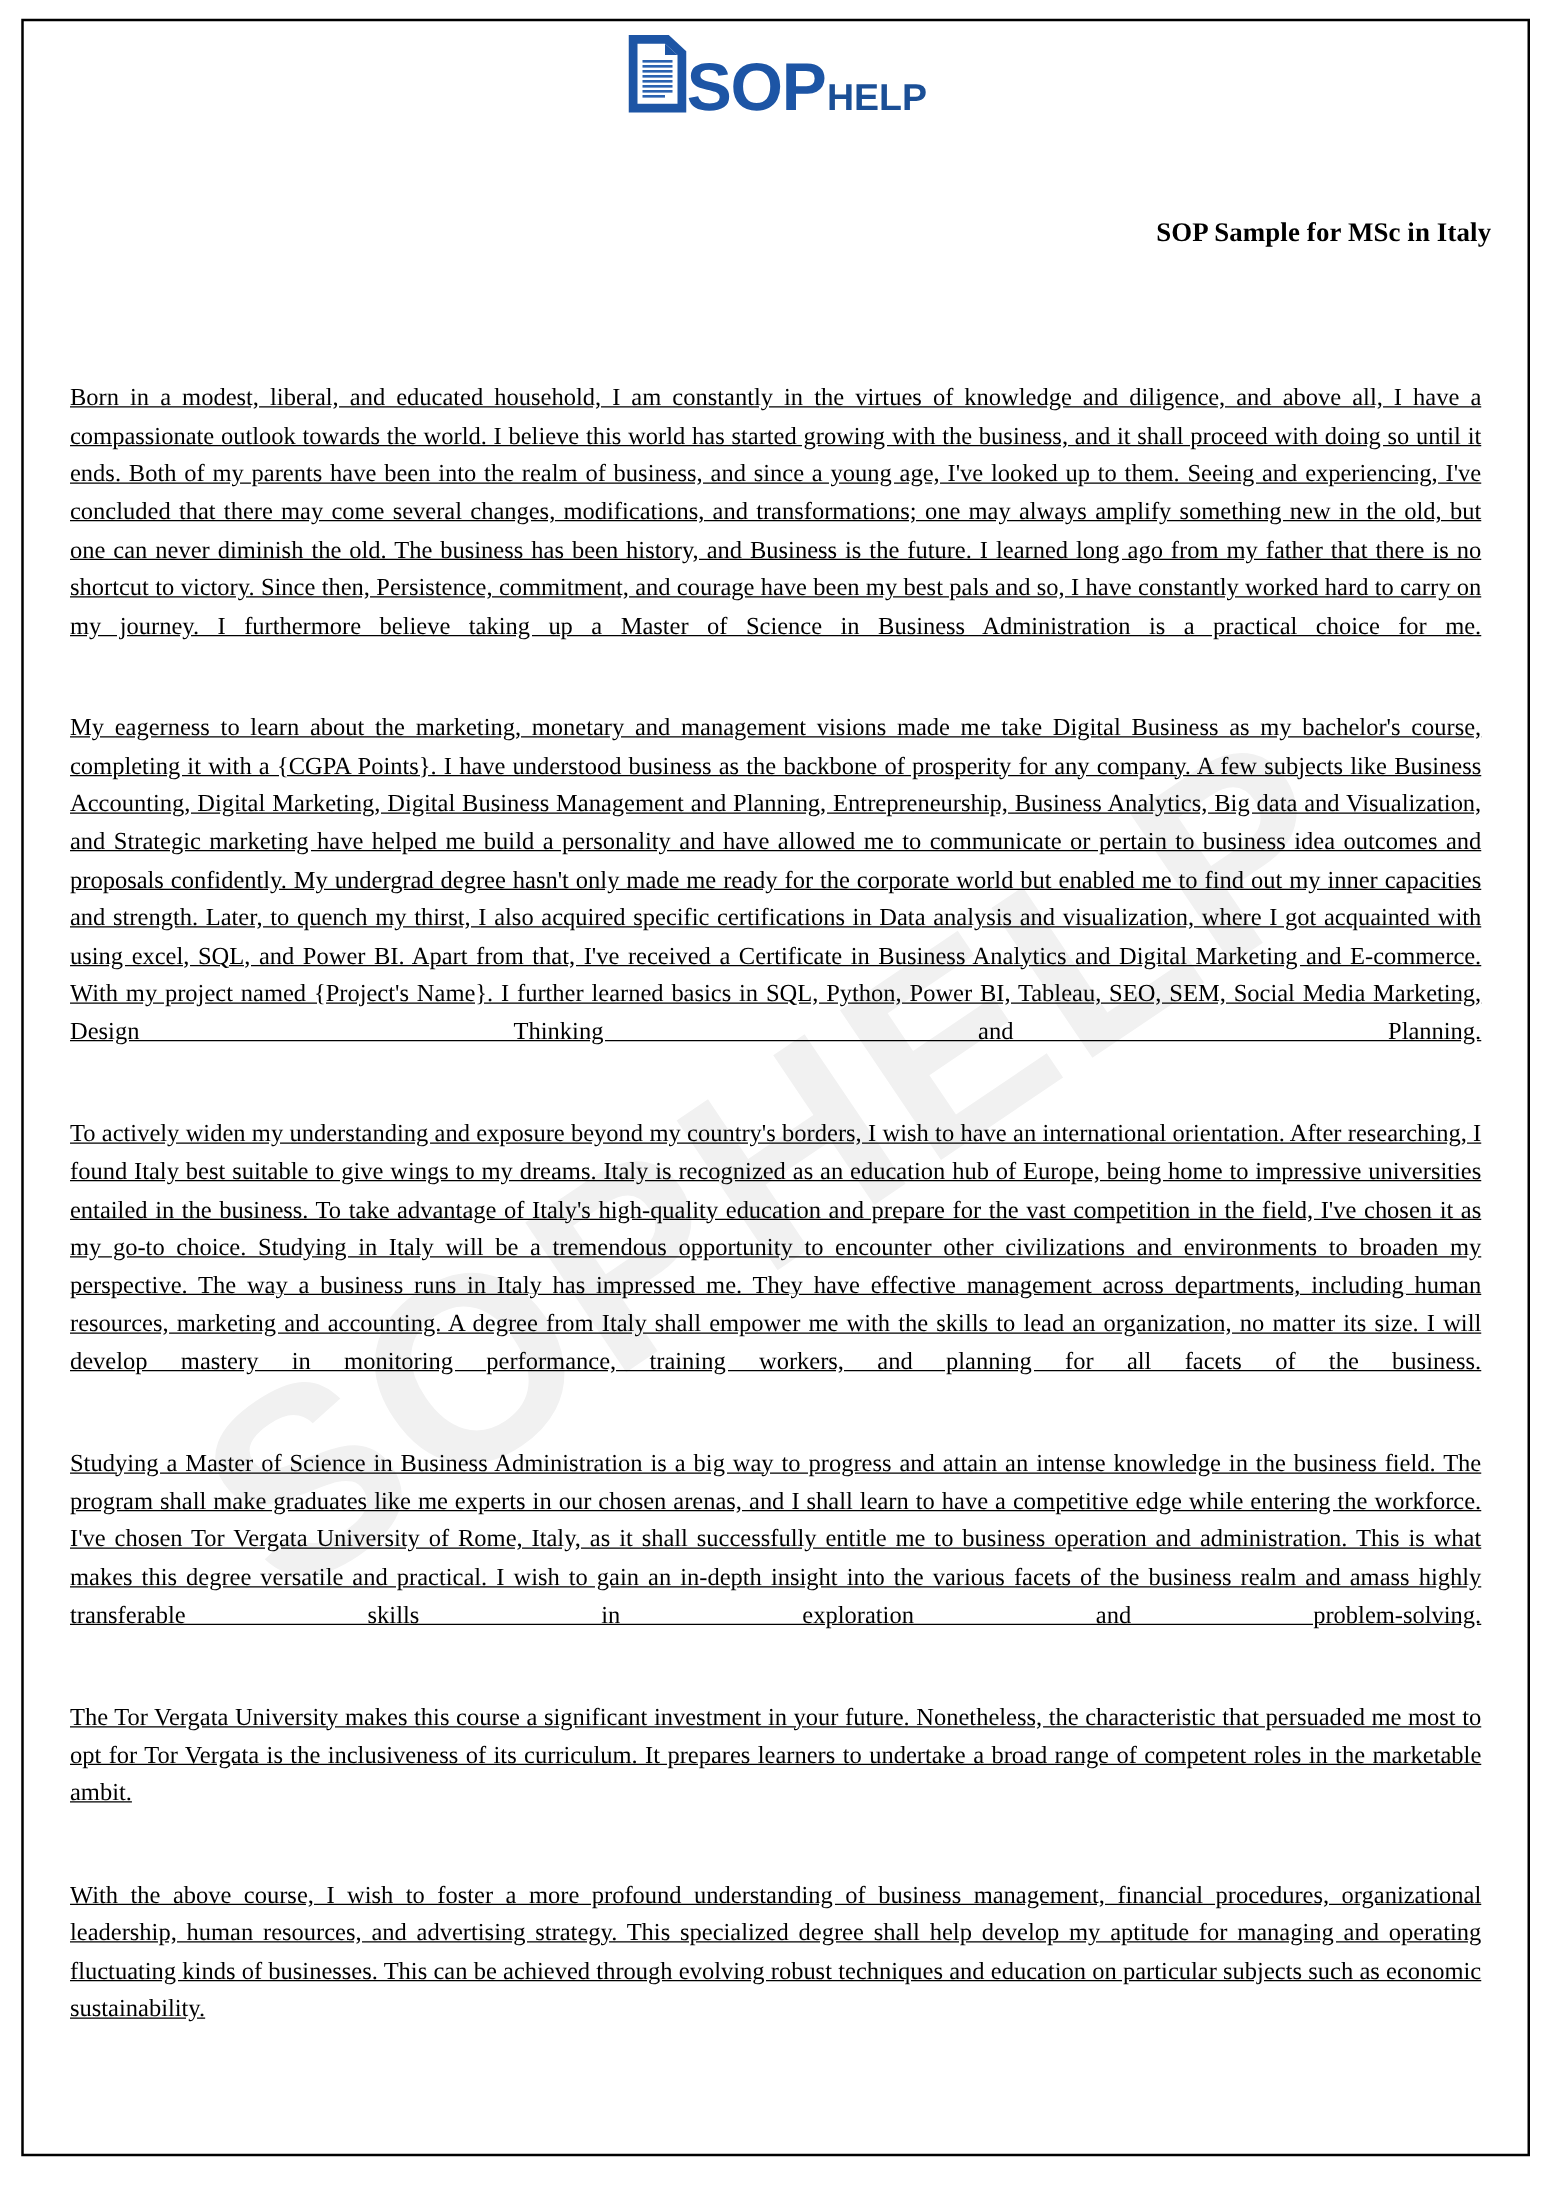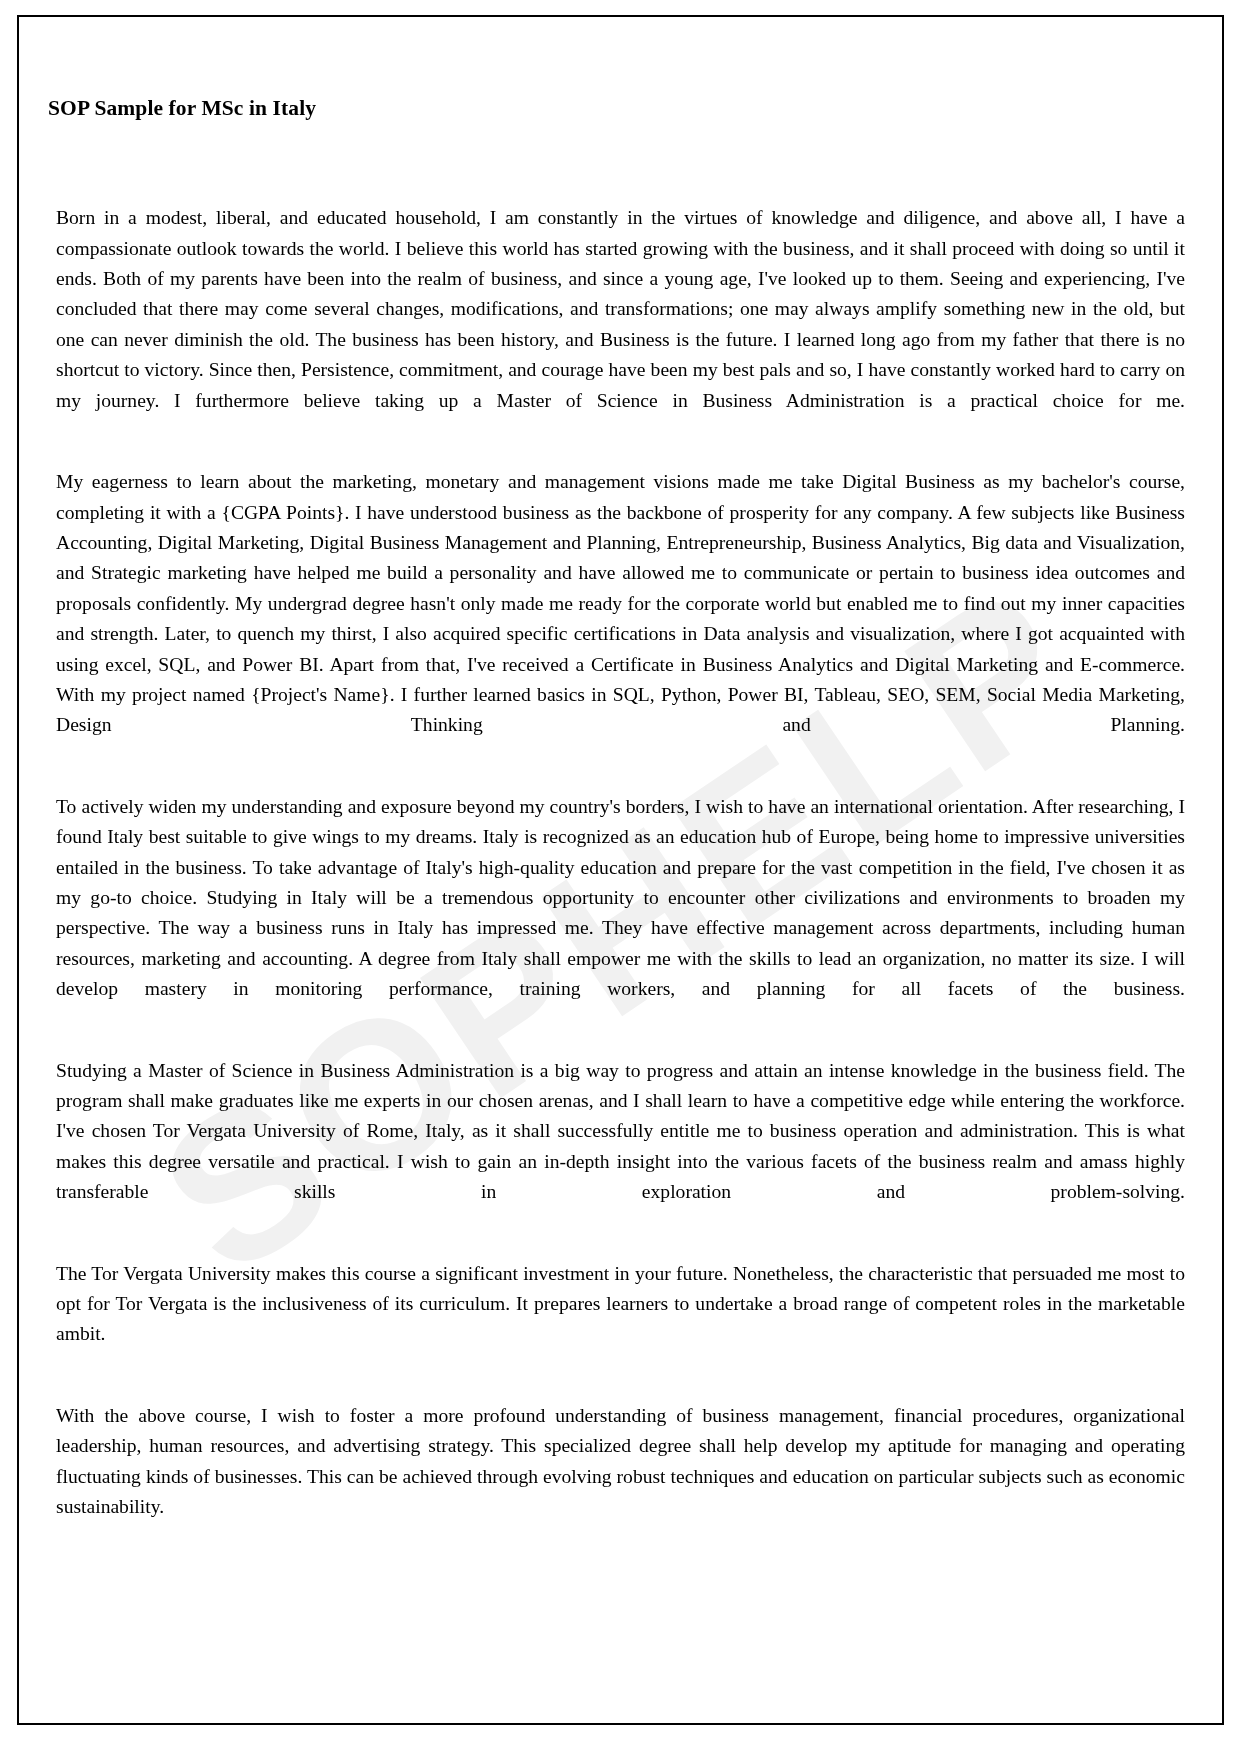--- a/index.html
+++ b/index.html
@@ -98,35 +98,36 @@
     font-size: 30px;
     line-height: 1;
     color: #1b4f96;
     letter-spacing: 0px;
     margin-left: 1px;
     margin-bottom: 2px;
   }
 
   
   .title-block {
-    margin-top: 92px;
-    text-align: left;
+    margin-top: 68px;
+    text-align: right;
   }
 
   .doc-title {
     font-size: 21.5px;
     font-weight: 700;
     line-height: 1.5;
     letter-spacing: 0.1px;
   }
 
   
   .body-block {
-    margin-top: 79px;
+    margin-top: 102px;
     padding: 0 8px;
+    text-decoration: underline;
   }
 
   .para {
     text-align: justify;
     text-align-last: justify;
     font-size: 19.6px;
     line-height: 30.4px;
     margin: 0 0 51px 0;
     hyphens: none;
   }
@@ -139,20 +140,41 @@
 <body>
 
 <div class="page">
 
   <div class="page-border"></div>
 
   <div class="watermark">SOPHELP</div>
 
   <div class="content">
 
+    <div class="logo-wrap">
+      <div class="logo">
+        <svg class="logo-mark" viewBox="0 0 54 68">
+          <path d="M4 2 H36 L50 15 V64 H4 Z" fill="#1d55a5"></path>
+          <path d="M11 9 H33 L43 18 V57 H11 Z" fill="#ffffff"></path>
+          <path d="M33 9 L43 18 H33 Z" fill="#1d55a5"></path>
+          <g fill="#2b62b0">
+            <rect x="15" y="22" width="24" height="2.1"></rect>
+            <rect x="15" y="26" width="24" height="2.1"></rect>
+            <rect x="15" y="30" width="24" height="2.1"></rect>
+            <rect x="15" y="34" width="24" height="2.1"></rect>
+            <rect x="15" y="38" width="24" height="2.1"></rect>
+            <rect x="15" y="42" width="24" height="2.1"></rect>
+            <rect x="15" y="46" width="24" height="2.1"></rect>
+            <rect x="15" y="50" width="18" height="2.1"></rect>
+          </g>
+        </svg>
+        <span class="logo-sop">SOP</span>
+        <span class="logo-help">HELP</span>
+      </div>
+    </div>
 
     <div class="title-block">
       <div class="doc-title">SOP Sample for MSc in Italy</div>
     </div>
 
     <div class="body-block">
       <p class="para">Born in a modest, liberal, and educated household, I am constantly in the virtues of knowledge and diligence, and above all, I have a compassionate outlook towards the world. I believe this world has started growing with the business, and it shall proceed with doing so until it ends. Both of my parents have been into the realm of business, and since a young age, I've looked up to them. Seeing and experiencing, I've concluded that there may come several changes, modifications, and transformations; one may always amplify something new in the old, but one can never diminish the old. The business has been history, and Business is the future. I learned long ago from my father that there is no shortcut to victory. Since then, Persistence, commitment, and courage have been my best pals and so, I have constantly worked hard to carry on my journey. I furthermore believe taking up a Master of Science in Business Administration is a practical choice for me.</p>
       <p class="para">My eagerness to learn about the marketing, monetary and management visions made me take Digital Business as my bachelor's course, completing it with a {CGPA Points}. I have understood business as the backbone of prosperity for any company. A few subjects like Business Accounting, Digital Marketing, Digital Business Management and Planning, Entrepreneurship, Business Analytics, Big data and Visualization, and Strategic marketing have helped me build a personality and have allowed me to communicate or pertain to business idea outcomes and proposals confidently. My undergrad degree hasn't only made me ready for the corporate world but enabled me to find out my inner capacities and strength. Later, to quench my thirst, I also acquired specific certifications in Data analysis and visualization, where I got acquainted with using excel, SQL, and Power BI. Apart from that, I've received a Certificate in Business Analytics and Digital Marketing and E-commerce. With my project named {Project's Name}. I further learned basics in SQL, Python, Power BI, Tableau, SEO, SEM, Social Media Marketing, Design Thinking and Planning.</p>
       <p class="para">To actively widen my understanding and exposure beyond my country's borders, I wish to have an international orientation. After researching, I found Italy best suitable to give wings to my dreams. Italy is recognized as an education hub of Europe, being home to impressive universities entailed in the business. To take advantage of Italy's high-quality education and prepare for the vast competition in the field, I've chosen it as my go-to choice. Studying in Italy will be a tremendous opportunity to encounter other civilizations and environments to broaden my perspective. The way a business runs in Italy has impressed me. They have effective management across departments, including human resources, marketing and accounting. A degree from Italy shall empower me with the skills to lead an organization, no matter its size. I will develop mastery in monitoring performance, training workers, and planning for all facets of the business.</p>
       <p class="para">Studying a Master of Science in Business Administration is a big way to progress and attain an intense knowledge in the business field. The program shall make graduates like me experts in our chosen arenas, and I shall learn to have a competitive edge while entering the workforce. I've chosen Tor Vergata University of Rome, Italy, as it shall successfully entitle me to business operation and administration. This is what makes this degree versatile and practical. I wish to gain an in-depth insight into the various facets of the business realm and amass highly transferable skills in exploration and problem-solving.</p>

